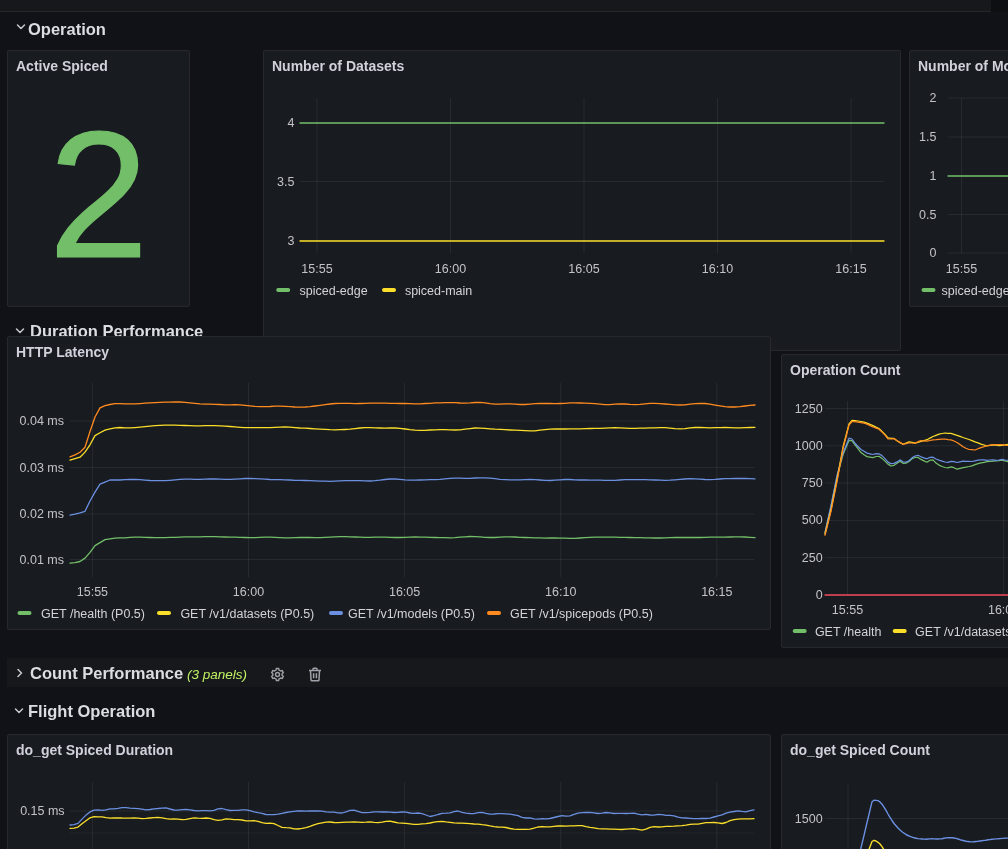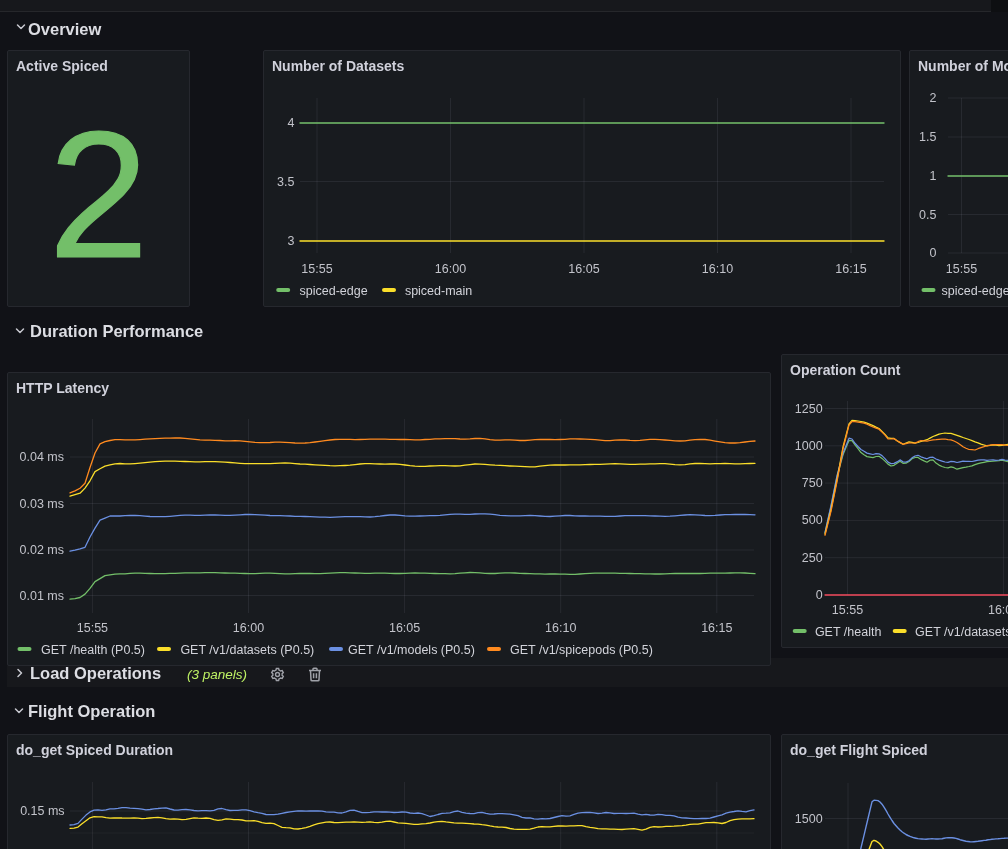--- a/index.html
+++ b/index.html
@@ -7,30 +7,30 @@
 .panel svg { position:absolute; left:0; top:0; }
 .ptitle { position:absolute; top:7px; left:8px; font-size:14px; font-weight:700; color:#d0d1db; white-space:nowrap; z-index:2; }
 .rowhdr { position:absolute; font-size:16.5px; font-weight:700; color:#dcdde3; white-space:nowrap; }
 svg text { font-family:"Liberation Sans",sans-serif; }
 </style></head><body>
 <div style="position:absolute;left:0;top:0;width:1008px;height:12px;background:#17181c;border-bottom:1px solid #26272b"></div>
 <div style="position:absolute;left:991px;top:0;width:17px;height:12px;background:#0e0f12"></div>
 <svg style="position:absolute;left:15.5px;top:22.5px" width="10" height="8" viewBox="0 0 10 8">
     <polyline points="1.5,2 5,5.5 8.5,2" fill="none" stroke="#c8c9d0" stroke-width="1.5" stroke-linecap="round" stroke-linejoin="round"></polyline>
   </svg>
-<div class="rowhdr" style="left:28px;top:20px">Overview</div>
+<div class="rowhdr" style="left:28px;top:20px">Operation</div>
 <svg style="position:absolute;left:15px;top:326.5px" width="10" height="8" viewBox="0 0 10 8">
     <polyline points="1.5,2 5,5.5 8.5,2" fill="none" stroke="#c8c9d0" stroke-width="1.5" stroke-linecap="round" stroke-linejoin="round"></polyline>
   </svg>
 <div class="rowhdr" style="left:30px;top:322px">Duration Performance</div>
 <div style="position:absolute;left:7px;top:658px;width:1001px;height:29px;background:#17181c"></div>
 <svg style="position:absolute;left:16px;top:667.5px" width="8" height="10" viewBox="0 0 8 10">
     <polyline points="2,1.5 5.5,5 2,8.5" fill="none" stroke="#c8c9d0" stroke-width="1.5" stroke-linecap="round" stroke-linejoin="round"></polyline>
   </svg>
-<div class="rowhdr" style="left:30px;top:663.5px">Load Operations</div>
+<div class="rowhdr" style="left:30px;top:663.5px">Count Performance</div>
 <div style="position:absolute;left:187px;top:666.5px;font-size:13.5px;font-style:italic;color:#bef264">(3 panels)</div>
 <svg style="position:absolute;left:270px;top:667px" width="15" height="15" viewBox="0 0 16 16" fill="none" stroke="#9fa1a8" stroke-width="1.5">
     <path d="M6.8 1.6 L9.2 1.6 L9.7 3.3 A5 5 0 0 1 11.2 4.2 L13 3.8 L14.2 5.9 L12.9 7.2 A5 5 0 0 1 12.9 8.8 L14.2 10.1 L13 12.2 L11.2 11.8 A5 5 0 0 1 9.7 12.7 L9.2 14.4 L6.8 14.4 L6.3 12.7 A5 5 0 0 1 4.8 11.8 L3 12.2 L1.8 10.1 L3.1 8.8 A5 5 0 0 1 3.1 7.2 L1.8 5.9 L3 3.8 L4.8 4.2 A5 5 0 0 1 6.3 3.3 Z"></path>
     <circle cx="8" cy="8" r="2.1"></circle>
   </svg>
 <svg style="position:absolute;left:308px;top:667px" width="14" height="15" viewBox="0 0 14 15" fill="none" stroke="#9fa1a8" stroke-width="1.5">
     <path d="M1 3.5 H13"></path>
     <path d="M5 3.5 V2 A0.8 0.8 0 0 1 5.8 1.2 H8.2 A0.8 0.8 0 0 1 9 2 V3.5"></path>
     <path d="M2.5 3.5 L3 13 A1 1 0 0 0 4 13.8 H10 A1 1 0 0 0 11 13 L11.5 3.5"></path>
     <path d="M5.6 6.2 V11.2 M8.4 6.2 V11.2"></path>
@@ -38,21 +38,21 @@
 <svg style="position:absolute;left:13.5px;top:707px" width="10" height="8" viewBox="0 0 10 8">
     <polyline points="1.5,2 5,5.5 8.5,2" fill="none" stroke="#c8c9d0" stroke-width="1.5" stroke-linecap="round" stroke-linejoin="round"></polyline>
   </svg>
 <div class="rowhdr" style="left:28px;top:702px">Flight Operation</div>
 <div class="panel" style="left:7px;top:50px;width:183px;height:257px">
     <div class="ptitle">Active Spiced</div>
     <div style="position:absolute;left:0;top:31px;width:100%;height:225px;display:flex;align-items:center;justify-content:center">
       <span style="font-size:180px;font-weight:500;color:#73BF69;line-height:1;-webkit-text-stroke:1.2px #73BF69">2</span>
     </div>
   </div>
-<div class="panel" style="left:263px;top:50px;width:638px;height:257px">
+<div class="panel" style="left:263px;top:50px;width:638px;height:301px">
     <div class="ptitle">Number of Datasets</div>
     <svg width="636" height="255" viewBox="1 1 636 255">
       <line x1="54" y1="48" x2="54" y2="203" stroke="rgba(204,204,220,0.09)" stroke-width="1"></line>
       <line x1="187.5" y1="48" x2="187.5" y2="203" stroke="rgba(204,204,220,0.09)" stroke-width="1"></line>
       <line x1="321" y1="48" x2="321" y2="203" stroke="rgba(204,204,220,0.09)" stroke-width="1"></line>
       <line x1="454.5" y1="48" x2="454.5" y2="203" stroke="rgba(204,204,220,0.09)" stroke-width="1"></line>
       <line x1="588" y1="48" x2="588" y2="203" stroke="rgba(204,204,220,0.09)" stroke-width="1"></line>
       <line x1="37" y1="73" x2="621" y2="73" stroke="rgba(204,204,220,0.09)" stroke-width="1"></line>
       <line x1="37" y1="131.5" x2="621" y2="131.5" stroke="rgba(204,204,220,0.09)" stroke-width="1"></line>
       <line x1="37" y1="191" x2="621" y2="191" stroke="rgba(204,204,220,0.09)" stroke-width="1"></line>
@@ -85,21 +85,21 @@
       <text x="27.5" y="91" text-anchor="end" font-size="12.5" fill="#c2c3ca">1.5</text>
       <text x="27.5" y="130" text-anchor="end" font-size="12.5" fill="#c2c3ca">1</text>
       <text x="27.5" y="168.5" text-anchor="end" font-size="12.5" fill="#c2c3ca">0.5</text>
       <text x="27.5" y="207" text-anchor="end" font-size="12.5" fill="#c2c3ca">0</text>
       <text x="52.5" y="223" text-anchor="middle" font-size="12.5" fill="#c2c3ca">15:55</text>
       <polyline points="39,126 107,126" fill="none" stroke="#73BF69" stroke-width="1.4" stroke-linejoin="round" stroke-linecap="round"></polyline>
       <rect x="12.5" y="238" width="14" height="4" rx="2" fill="#73BF69"></rect>
       <text x="32.5" y="244.5" font-size="12.5" fill="#d2d3da">spiced-edge</text>
     </svg>
   </div>
-<div class="panel" style="left:7px;top:372px;width:764px;height:294px">
+<div class="panel" style="left:7px;top:336px;width:764px;height:294px">
     <div class="ptitle">HTTP Latency</div>
     <svg width="762" height="292" viewBox="1 1 762 292">
       <line x1="85.4" y1="47" x2="85.4" y2="241" stroke="rgba(204,204,220,0.09)" stroke-width="1"></line>
       <line x1="241.5" y1="47" x2="241.5" y2="241" stroke="rgba(204,204,220,0.09)" stroke-width="1"></line>
       <line x1="397.6" y1="47" x2="397.6" y2="241" stroke="rgba(204,204,220,0.09)" stroke-width="1"></line>
       <line x1="553.7" y1="47" x2="553.7" y2="241" stroke="rgba(204,204,220,0.09)" stroke-width="1"></line>
       <line x1="709.8" y1="47" x2="709.8" y2="241" stroke="rgba(204,204,220,0.09)" stroke-width="1"></line>
       <line x1="63" y1="85" x2="747" y2="85" stroke="rgba(204,204,220,0.09)" stroke-width="1"></line>
       <line x1="63" y1="131.5" x2="747" y2="131.5" stroke="rgba(204,204,220,0.09)" stroke-width="1"></line>
       <line x1="63" y1="178" x2="747" y2="178" stroke="rgba(204,204,220,0.09)" stroke-width="1"></line>
@@ -166,20 +166,20 @@
       <line x1="553.7" y1="48" x2="553.7" y2="128" stroke="rgba(204,204,220,0.09)" stroke-width="1"></line>
       <line x1="709.8" y1="48" x2="709.8" y2="128" stroke="rgba(204,204,220,0.09)" stroke-width="1"></line>
       <line x1="63" y1="77" x2="747" y2="77" stroke="rgba(204,204,220,0.09)" stroke-width="1"></line>
       <line x1="63" y1="99" x2="747" y2="99" stroke="rgba(204,204,220,0.05)" stroke-width="1"></line>
       <text x="57.6" y="81" text-anchor="end" font-size="12.5" fill="#c2c3ca">0.15 ms</text>
       <polyline points="63.0,94.3 67.0,94.1 71.0,93.1 75.0,89.8 79.0,86.7 83.0,83.8 87.0,82.6 91.0,82.9 95.0,82.8 99.0,83.7 103.0,84.2 107.0,84.0 111.0,83.8 115.0,84.0 119.0,84.1 123.0,84.1 127.0,83.8 131.0,84.1 135.0,84.7 139.0,84.4 143.0,84.0 147.0,83.7 151.0,83.4 155.0,83.9 159.0,84.7 163.0,85.2 167.0,85.0 171.0,85.1 175.0,85.7 179.0,85.4 183.0,84.6 187.0,83.9 191.0,84.2 195.0,84.3 199.0,84.0 203.0,84.4 207.0,85.6 211.0,86.3 215.0,85.8 219.0,84.9 223.0,85.1 227.0,85.7 231.0,85.6 235.0,86.0 239.0,86.8 243.0,86.9 247.0,86.7 251.0,87.3 255.0,88.6 259.0,89.3 263.0,89.1 267.0,89.7 271.0,91.5 275.0,93.4 279.0,93.7 283.0,93.9 287.0,94.9 291.0,95.0 295.0,94.4 299.0,93.6 303.0,92.3 307.0,90.9 311.0,89.7 315.0,88.9 319.0,88.2 323.0,88.0 327.0,88.5 331.0,88.6 335.0,88.3 339.0,88.2 343.0,88.1 347.0,87.9 351.0,88.1 355.0,88.3 359.0,88.1 363.0,87.8 367.0,88.4 371.0,88.7 375.0,88.2 379.0,87.4 383.0,87.1 387.0,88.0 391.0,88.9 395.0,89.1 399.0,89.4 403.0,89.9 407.0,90.4 411.0,90.3 415.0,89.9 419.0,89.7 423.0,89.0 427.0,88.1 431.0,87.6 435.0,87.4 439.0,87.9 443.0,88.3 447.0,88.8 451.0,89.2 455.0,89.2 459.0,89.4 463.0,89.7 467.0,90.0 471.0,90.2 475.0,90.7 479.0,91.1 483.0,91.9 487.0,92.6 491.0,93.0 495.0,93.2 499.0,93.5 503.0,94.5 507.0,95.2 511.0,95.3 515.0,95.3 519.0,95.3 523.0,95.1 527.0,94.2 531.0,93.0 535.0,92.7 539.0,92.9 543.0,92.8 547.0,92.4 551.0,92.0 555.0,92.0 559.0,92.1 563.0,91.9 567.0,91.9 571.0,91.7 575.0,91.6 579.0,92.6 583.0,93.4 587.0,93.8 591.0,94.6 595.0,94.8 599.0,94.8 603.0,95.1 607.0,95.1 611.0,95.4 615.0,95.5 619.0,95.2 623.0,94.9 627.0,94.7 631.0,95.3 635.0,96.1 639.0,95.2 643.0,93.4 647.0,92.7 651.0,93.0 655.0,92.9 659.0,92.4 663.0,92.4 667.0,92.2 671.0,91.8 675.0,91.6 679.0,91.2 683.0,90.3 687.0,90.1 691.0,90.2 695.0,89.4 699.0,88.7 703.0,88.6 707.0,88.5 711.0,88.9 715.0,89.5 719.0,88.5 723.0,86.6 727.0,85.6 731.0,85.2 735.0,84.8 739.0,84.8 743.0,84.9 747.0,84.7" fill="none" stroke="#FADE2A" stroke-width="1.3" stroke-linejoin="round" stroke-linecap="round"></polyline>
       <polyline points="63.0,91.0 67.0,90.7 71.0,89.4 75.0,85.1 79.0,81.1 83.0,77.9 87.0,76.2 91.0,75.8 95.0,76.3 99.0,75.8 103.0,74.8 107.0,74.8 111.0,74.3 115.0,73.6 119.0,73.7 123.0,74.2 127.0,74.3 131.0,74.7 135.0,75.2 139.0,75.9 143.0,75.5 147.0,74.8 151.0,74.5 155.0,74.1 159.0,73.9 163.0,75.0 167.0,76.0 171.0,76.1 175.0,75.6 179.0,75.5 183.0,75.9 187.0,76.5 191.0,76.9 195.0,76.7 199.0,76.6 203.0,76.8 207.0,76.4 211.0,74.9 215.0,74.5 219.0,75.7 223.0,76.5 227.0,76.4 231.0,76.3 235.0,75.8 239.0,75.8 243.0,76.7 247.0,77.8 251.0,78.7 255.0,79.4 259.0,80.5 263.0,80.7 267.0,80.6 271.0,80.2 275.0,79.3 279.0,78.5 283.0,77.9 287.0,77.3 291.0,76.9 295.0,77.0 299.0,77.1 303.0,76.9 307.0,77.0 311.0,77.0 315.0,77.1 319.0,77.8 323.0,78.2 327.0,78.1 331.0,78.8 335.0,79.0 339.0,77.8 343.0,76.4 347.0,76.1 351.0,77.4 355.0,78.6 359.0,78.7 363.0,78.4 367.0,77.9 371.0,77.8 375.0,78.0 379.0,77.9 383.0,78.2 387.0,78.5 391.0,78.3 395.0,78.0 399.0,78.2 403.0,79.0 407.0,79.3 411.0,79.0 415.0,79.6 419.0,81.0 423.0,82.5 427.0,81.7 431.0,80.5 435.0,79.4 439.0,79.2 443.0,78.8 447.0,77.6 451.0,77.0 455.0,78.3 459.0,79.1 463.0,79.5 467.0,79.6 471.0,78.6 475.0,78.4 479.0,79.4 483.0,80.1 487.0,80.0 491.0,79.7 495.0,79.7 499.0,79.8 503.0,80.1 507.0,80.8 511.0,81.7 515.0,83.3 519.0,84.0 523.0,83.8 527.0,84.8 531.0,85.2 535.0,84.6 539.0,84.9 543.0,84.5 547.0,83.5 551.0,82.5 555.0,81.7 559.0,82.1 563.0,81.8 567.0,80.4 571.0,79.1 575.0,78.7 579.0,78.5 583.0,78.4 587.0,78.9 591.0,79.5 595.0,79.1 599.0,78.5 603.0,78.9 607.0,79.5 611.0,79.3 615.0,79.3 619.0,79.5 623.0,79.3 627.0,79.1 631.0,80.1 635.0,80.8 639.0,80.4 643.0,81.0 647.0,81.1 651.0,80.3 655.0,80.6 659.0,81.4 663.0,81.3 667.0,81.9 671.0,83.2 675.0,83.8 679.0,84.0 683.0,84.3 687.0,84.7 691.0,84.7 695.0,84.4 699.0,84.5 703.0,84.1 707.0,83.0 711.0,81.9 715.0,80.9 719.0,79.2 723.0,78.1 727.0,77.5 731.0,76.8 735.0,77.4 739.0,77.8 743.0,76.6 747.0,75.9" fill="none" stroke="#6B90E2" stroke-width="1.3" stroke-linejoin="round" stroke-linecap="round"></polyline>
     </svg>
   </div>
 <div class="panel" style="left:781px;top:734px;width:235px;height:130px">
-    <div class="ptitle">do_get Flight Spiced</div>
+    <div class="ptitle">do_get Spiced Count</div>
     <svg width="233" height="128" viewBox="1 1 233 128">
       <line x1="67" y1="49" x2="67" y2="128" stroke="rgba(204,204,220,0.09)" stroke-width="1"></line>
       <line x1="44" y1="84.5" x2="235" y2="84.5" stroke="rgba(204,204,220,0.09)" stroke-width="1"></line>
       <text x="41.6" y="88.5" text-anchor="end" font-size="12.5" fill="#c2c3ca">1500</text>
       <polyline points="87.0,118.0 89.0,112.8 91.0,107.5 93.0,106.3 95.0,107.0 97.0,108.3 99.0,110.0 101.0,112.7 103.0,115.8 105.0,119.5 107.0,123.8 109.0,128.7 111.0,134.0" fill="none" stroke="#FADE2A" stroke-width="1.4" stroke-linejoin="round" stroke-linecap="round"></polyline>
       <polyline points="79.0,118.0 81.0,109.6 83.0,101.3 85.0,92.9 87.0,84.5 89.0,76.2 91.0,67.8 93.0,66.3 95.0,66.4 97.0,66.6 99.0,68.0 101.0,70.2 103.0,73.1 105.0,76.3 107.0,80.0 109.0,83.3 111.0,86.5 113.0,89.5 115.0,91.8 117.0,94.0 119.0,96.0 121.0,97.8 123.0,99.2 125.0,100.5 127.0,101.5 129.0,102.4 131.0,103.1 133.0,103.8 135.0,104.2 137.0,104.6 139.0,104.9 141.0,105.0 143.0,105.1 145.0,105.2 147.0,105.0 149.0,104.9 151.0,104.8 153.0,104.9 155.0,105.0 157.0,105.0 159.0,104.9 161.0,104.7 163.0,104.3 165.0,103.9 167.0,103.7 169.0,103.6 171.0,103.7 173.0,104.0 175.0,104.4 177.0,105.0 179.0,105.7 181.0,106.2 183.0,106.7 185.0,107.2 187.0,107.5 189.0,107.8 191.0,107.9 193.0,107.7 195.0,107.5 197.0,107.3 199.0,107.0 201.0,106.7 203.0,106.4 205.0,106.2 207.0,105.8 209.0,105.6 211.0,105.3 213.0,105.1 215.0,104.9 217.0,104.8 219.0,104.6 221.0,104.4 223.0,104.3 225.0,104.1 227.0,104.0 229.0,103.8 231.0,103.7 233.0,103.6 235.0,103.4" fill="none" stroke="#6B90E2" stroke-width="1.4" stroke-linejoin="round" stroke-linecap="round"></polyline>
     </svg>
   </div>
 </body></html>

